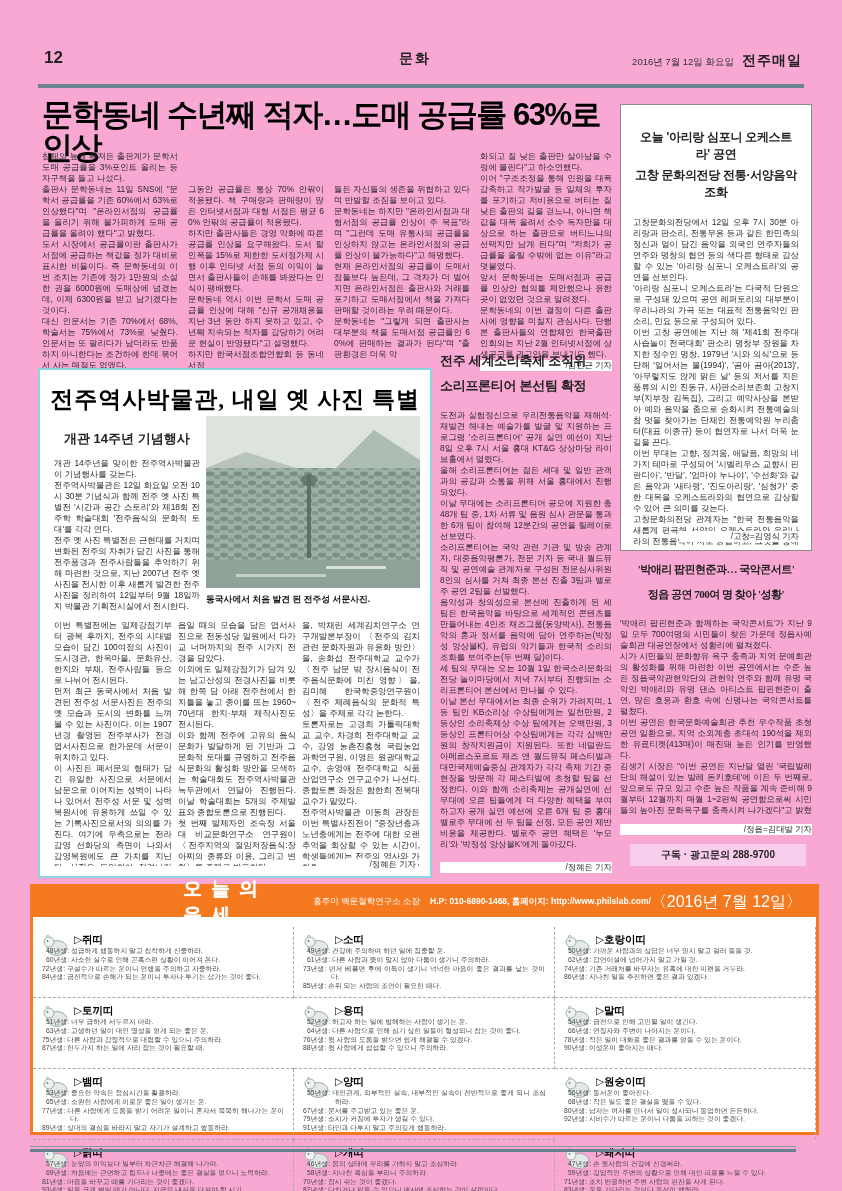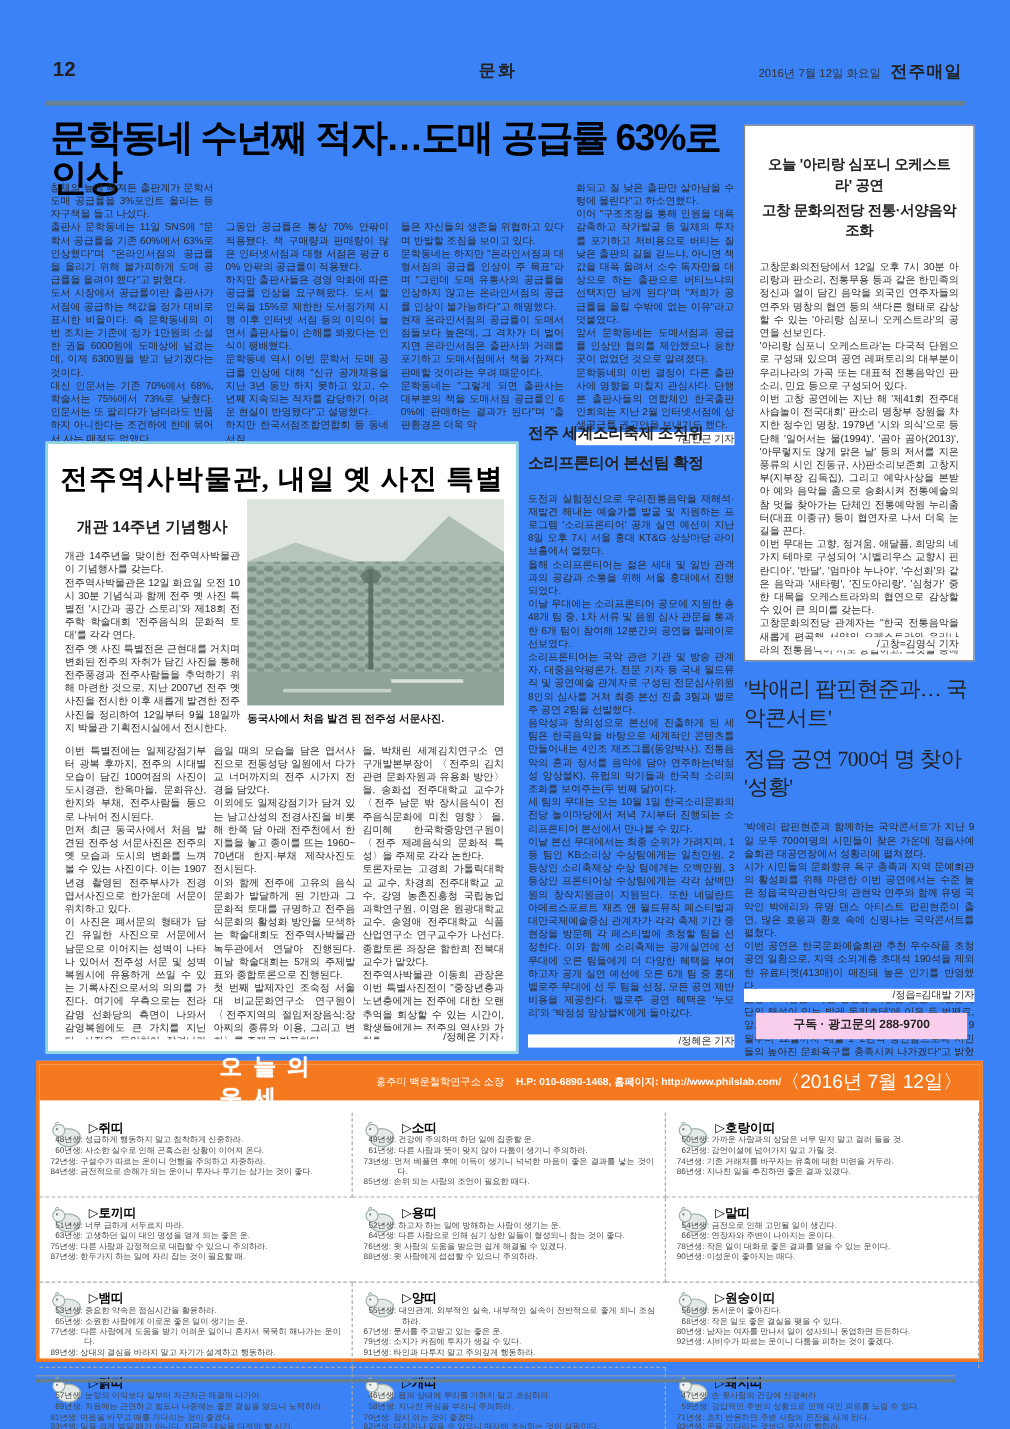--- a/index.html
+++ b/index.html
@@ -1,16 +1,16 @@
 <!DOCTYPE html>
 <html><head>
 <meta charset="utf-8">
 <style>
   html,body{margin:0;padding:0;background:#e8e8e8;}
-  #paper{position:relative;width:842px;height:1191px;margin:0 auto;background:#3b82f6;
+  #paper{position:relative;width:842px;height:1191px;margin:0 auto;background:#f9a8d4;
          font-family:"Liberation Sans","DejaVu Sans",sans-serif;color:#222;overflow:hidden;}
   .abs{position:absolute;}
   .serif{font-family:"Liberation Serif","DejaVu Serif",serif;}
   .body-text{font-size:8.4px;line-height:11px;text-align:justify;color:#2a2a2a;
              white-space:pre-line;overflow:hidden;word-break:break-all;}
   .byline{font-size:8.4px;text-align:right;color:#2a2a2a;background:#fff;}
   
   .page-num{font-size:17px;font-weight:bold;}
   .section-name{font-size:14px;font-weight:bold;letter-spacing:2px;}
   .head-date{font-size:9.5px;color:#333;}
@@ -22,21 +22,21 @@
   
   .gochang-box{border:1px solid #8a8a8a;background:#fff;padding:12px 12px 10px 12px;box-sizing:border-box;}
   .gochang-h{font-size:12px;font-weight:bold;text-align:center;letter-spacing:-0.3px;}
   
   .museum-box{border:2px solid #8bd6df;background:#fff;box-sizing:border-box;}
   .museum-headline{font-size:23px;font-weight:bold;text-align:center;letter-spacing:1px;color:#000;}
   .museum-subhead{font-size:13px;font-weight:bold;}
   .photo-caption{font-size:8.8px;font-weight:bold;color:#111;}
   
   .sori-h{font-size:13px;font-weight:bold;letter-spacing:-0.3px;}
-  .concert-h{font-size:18px;font-weight:normal;letter-spacing:-0.5px;}
+  .concert-h{font-size:11px;font-weight:bold;text-align:center;letter-spacing:-0.5px;}
   .pink-box{background:#f9cdec;text-align:center;font-size:10px;font-weight:bold;line-height:22px;color:#222;}
   
   .horo-box{border:3px solid #f4791f;background:#fff;box-sizing:border-box;}
   .horo-banner{height:30px;background:#f4791f;display:flex;align-items:center;padding:0 14px 0 150px;box-sizing:border-box;color:#fff;}
   .horo-callig{font-family:"Liberation Serif","DejaVu Serif",serif;font-size:19px;font-weight:900;letter-spacing:9px;text-shadow:0 0 1px #fff;}
   .horo-owner{font-size:8.5px;margin-left:26px;white-space:nowrap;}
   .horo-contact{font-size:8.5px;font-weight:bold;margin-left:10px;white-space:nowrap;}
   .horo-date{font-size:16px;font-weight:normal;margin-left:auto;white-space:nowrap;}
   .horo-grid{display:grid;grid-template-columns:repeat(3,1fr);grid-auto-rows:71px;margin-top:10px;}
   .h-cell{padding:5px 9px 3px 9px;overflow:hidden;box-sizing:border-box;}

